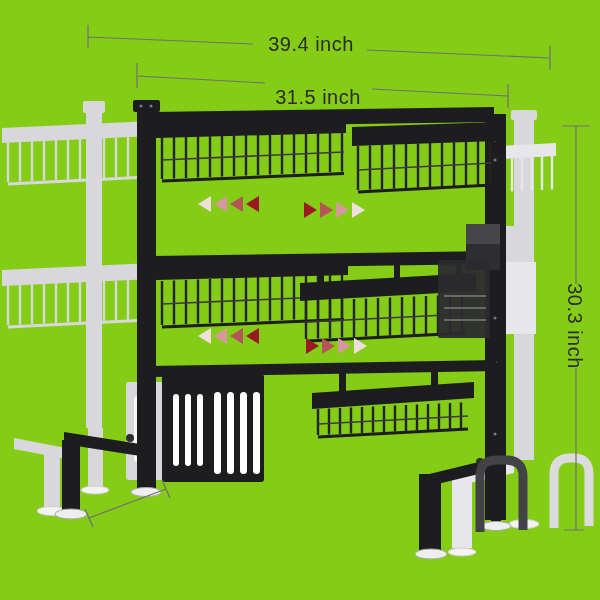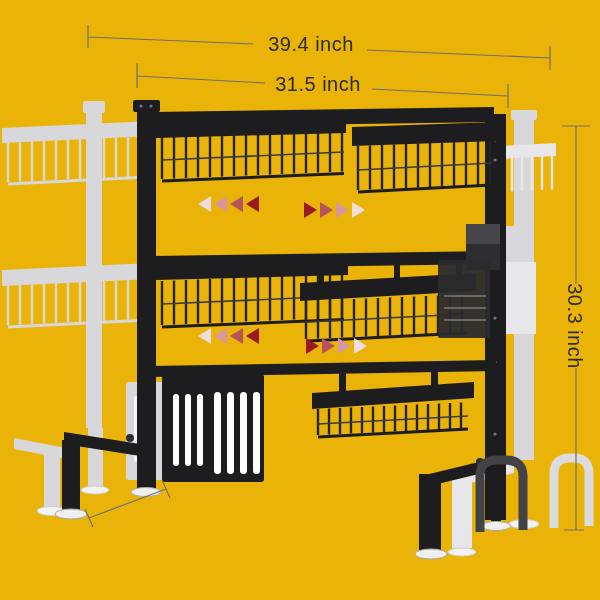--- a/index.html
+++ b/index.html
@@ -1,16 +1,16 @@
 <!DOCTYPE html>
 <html style="--rack: #1d1d1f; --rack-soft: #3f3f42; --ghost: #d8d8da; --ghost-soft: #e7e7e9; --dimension-line: #707070; --label-text: #2c2c2c; --slot-white: #ffffff; --foot: #efefef;"><head>
 <meta charset="utf-8">
 <style>
   html,body{margin:0;padding:0;background:#fff;}
-  .stage{position:relative;width:600px;height:600px;background:#eab308;overflow:hidden;
+  .stage{position:relative;width:600px;height:600px;background:#84cc16;overflow:hidden;
          font-family:"Liberation Sans", sans-serif;}
   svg{position:absolute;left:0;top:0;}
   .dim-label{position:absolute;font-size:20px;color:var(--label-text,#2c2c2c);
              letter-spacing:.5px;text-align:center;white-space:nowrap;font-weight:400;}
   .dim-label.vertical{transform:translate(-50%,-50%) rotate(90deg);}
   
   .ink{fill:var(--rack,#1d1d1f);}
   .wire{stroke:#232325;stroke-width:2.4;fill:none;}
   .wire-thin{stroke:#3a3a3c;stroke-width:1.6;fill:none;}
   .railline{stroke:#1d1d1f;stroke-width:3;fill:none;}
@@ -213,15 +213,15 @@
   </g>
   <g>
     <path class="dimS" d="M562 126 L590 126 M576 126 L576 284 M576 368 L576 530 M564 530 L584 530"></path>
   </g>
   <g>
     <path class="dimS" d="M85 509 L93 527 M89 518 L166 489 M162 480 L170 498"></path>
   </g>
 </svg>
 
   <div class="dim-label" style="left:253px;top:33px;width:116px;">39.4 inch</div>
-  <div class="dim-label" style="left:262px;top:73px;width:112px;">31.5 inch</div>
+  <div class="dim-label" style="left:262px;top:86px;width:112px;">31.5 inch</div>
   <div class="dim-label vertical" style="left:574px;top:326px;">30.3 inch</div>
 </div>
 
 </body></html>

